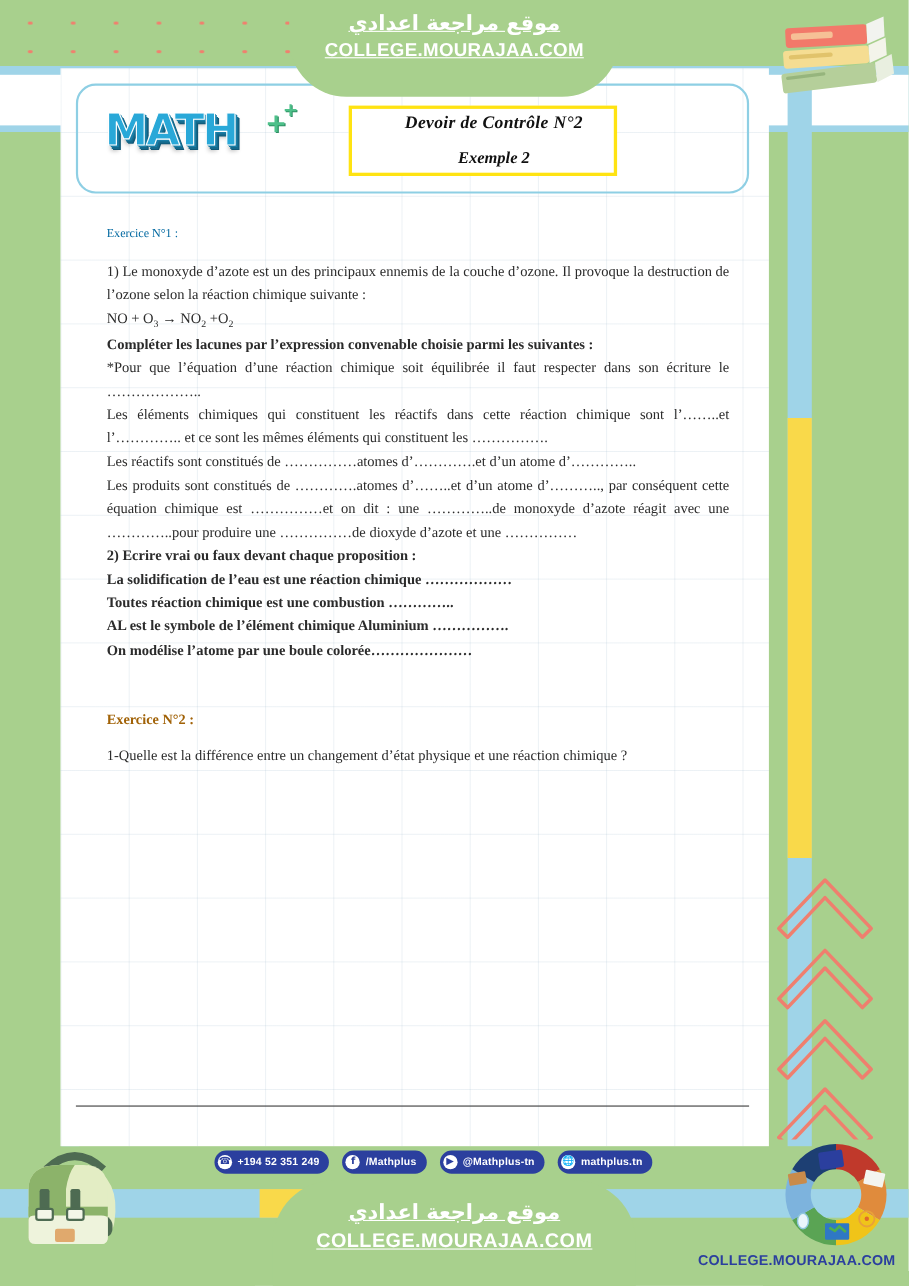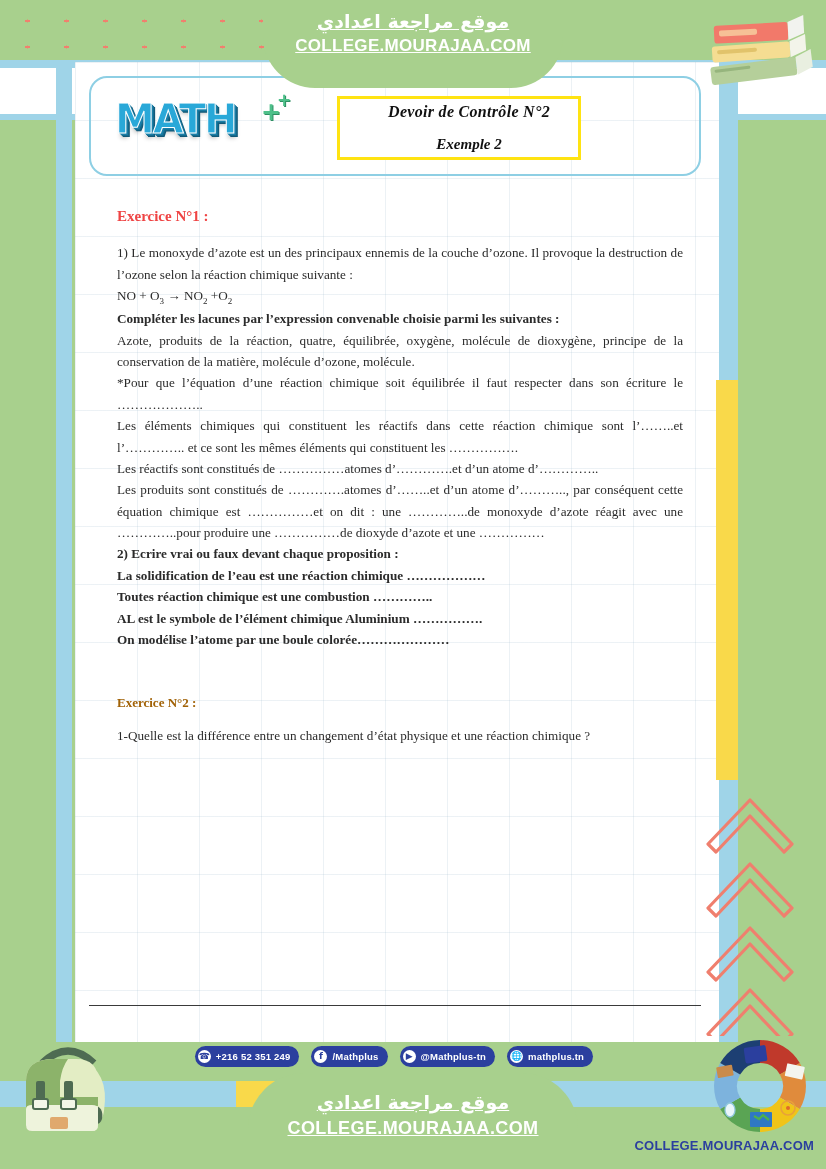--- a/index.html
+++ b/index.html
@@ -40,21 +40,21 @@
   .top-badge .url{
     font-family:"Liberation Sans", sans-serif;
     font-size:17px;font-weight:bold;color:#ffffff;
     text-decoration:underline;display:block;margin-top:4px;
     letter-spacing:.3px;
   }
   
   .books{position:absolute;right:8px;top:4px;width:128px;height:92px;z-index:7;}
   
   .page{
-    position:absolute;left:75px;top:62px;width:644px;height:980px;
+    position:absolute;left:55px;top:62px;width:644px;height:980px;
     background:#ffffff;z-index:4;
   }
   .page-edge-blue{
     position:absolute;left:716px;top:62px;width:22px;height:980px;
     background:#9fd4e8;z-index:4;
   }
   .page-edge-yellow{
     position:absolute;left:716px;top:380px;width:22px;height:400px;
     background:#f9d94a;z-index:5;
   }
@@ -114,21 +114,21 @@
   .titlebox .l2{
     font-family:"Liberation Serif", serif;font-style:italic;font-weight:bold;
     font-size:15px;color:#111;margin-top:15px;
   }
   
   .sheetbody{
     position:absolute;left:42px;top:142px;width:566px;
     font-family:"Liberation Serif", serif;
     font-size:13.2px;color:#2b2b2b;line-height:1.62;
   }
-  .ex-title{font-weight:bold;font-size:15px;color:#ef4444;margin:0 0 14px 0;}
+  .ex-title{font-weight:normal;font-size:11px;color:#0369a1;margin:0 0 14px 0;}
   .ex2-title{font-weight:bold;font-size:13px;color:#a16207;margin:0 0 12px 0;}
   .ln{margin:0;text-align:justify;}
   .ln.nj{text-align:left;font-weight:bold;}
   .spacer{height:42px;}
   .eqn{margin:0;font-family:"Liberation Serif", serif;}
   .eqn sub{font-size:9px;}
   
   .sheetrule{
     position:absolute;left:14px;bottom:36px;width:612px;height:0;
     border-top:1px solid #3a3a3a;
@@ -242,21 +242,20 @@
   </div>
 
   <div class="sheetbody">
     <p class="ex-title">Exercice N°1 :</p>
 
     <p class="ln">1) Le monoxyde d’azote est un des principaux ennemis de la couche d’ozone. Il provoque la destruction de l’ozone selon la réaction chimique suivante :</p>
 
     <p class="eqn"><span>NO + O</span><sub>3</sub><span> → NO</span><sub>2</sub><span> +O</span><sub>2</sub></p>
 
     <p class="ln nj">Compléter les lacunes par l’expression convenable choisie parmi les suivantes :</p>
-    <p class="ln">Azote, produits de la réaction, quatre, équilibrée, oxygène, molécule de dioxygène, principe de la conservation de la matière, molécule d’ozone, molécule.</p>
     <p class="ln">*Pour que l’équation d’une réaction chimique soit équilibrée il faut respecter dans son écriture le ………………..</p>
     <p class="ln">Les éléments chimiques qui constituent les réactifs dans cette réaction chimique sont l’……..et l’………….. et ce sont les mêmes éléments qui constituent les …………….</p>
     <p class="ln">Les réactifs sont constitués de ……………atomes d’………….et d’un atome d’…………..</p>
     <p class="ln">Les produits sont constitués de ………….atomes d’……..et d’un atome d’……….., par conséquent cette équation chimique est ……………et on dit : une …………..de monoxyde d’azote réagit avec une   …………..pour produire une ……………de dioxyde d’azote et une ……………</p>
 
     <p class="ln nj">2) Ecrire vrai ou faux devant chaque proposition :</p>
     <p class="ln nj">La solidification de l’eau est une réaction chimique ………………</p>
     <p class="ln nj">Toutes réaction chimique est une combustion …………..</p>
     <p class="ln nj">AL est le symbole de l’élément chimique Aluminium …………….</p>
     <p class="ln nj">On modélise l’atome par une boule colorée…………………</p>
@@ -277,21 +276,21 @@
       <path d="M10 122 L52 78 L94 122 L86 130 L52 94 L18 130 Z"></path>
       <path d="M10 186 L52 142 L94 186 L86 194 L52 158 L18 194 Z"></path>
       <path d="M10 248 L52 204 L94 248 L86 256 L52 220 L18 256 Z"></path>
     </g>
   </svg>
 </div>
 
 <div class="contacts">
   <div class="badge">
     <span class="ic">☎</span>
-    <span class="tx">+216 52 351 249</span>
+    <span class="tx">+194 52 351 249</span>
   </div>
   <div class="badge">
     <span class="ic">f</span>
     <span class="tx">/Mathplus</span>
   </div>
   <div class="badge">
     <span class="ic">▶</span>
     <span class="tx">@Mathplus-tn</span>
   </div>
   <div class="badge">

